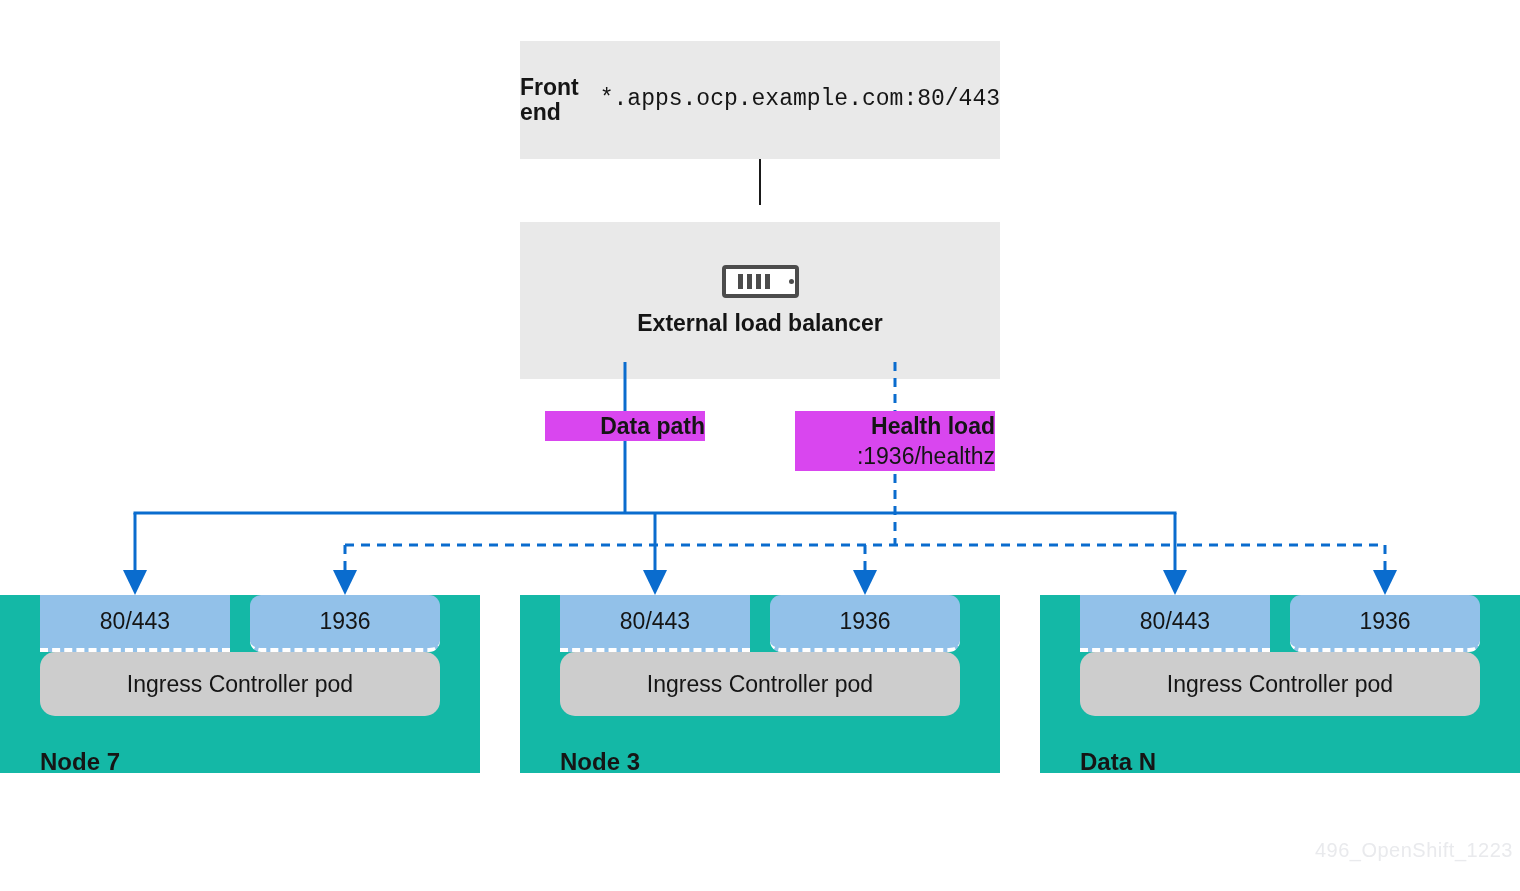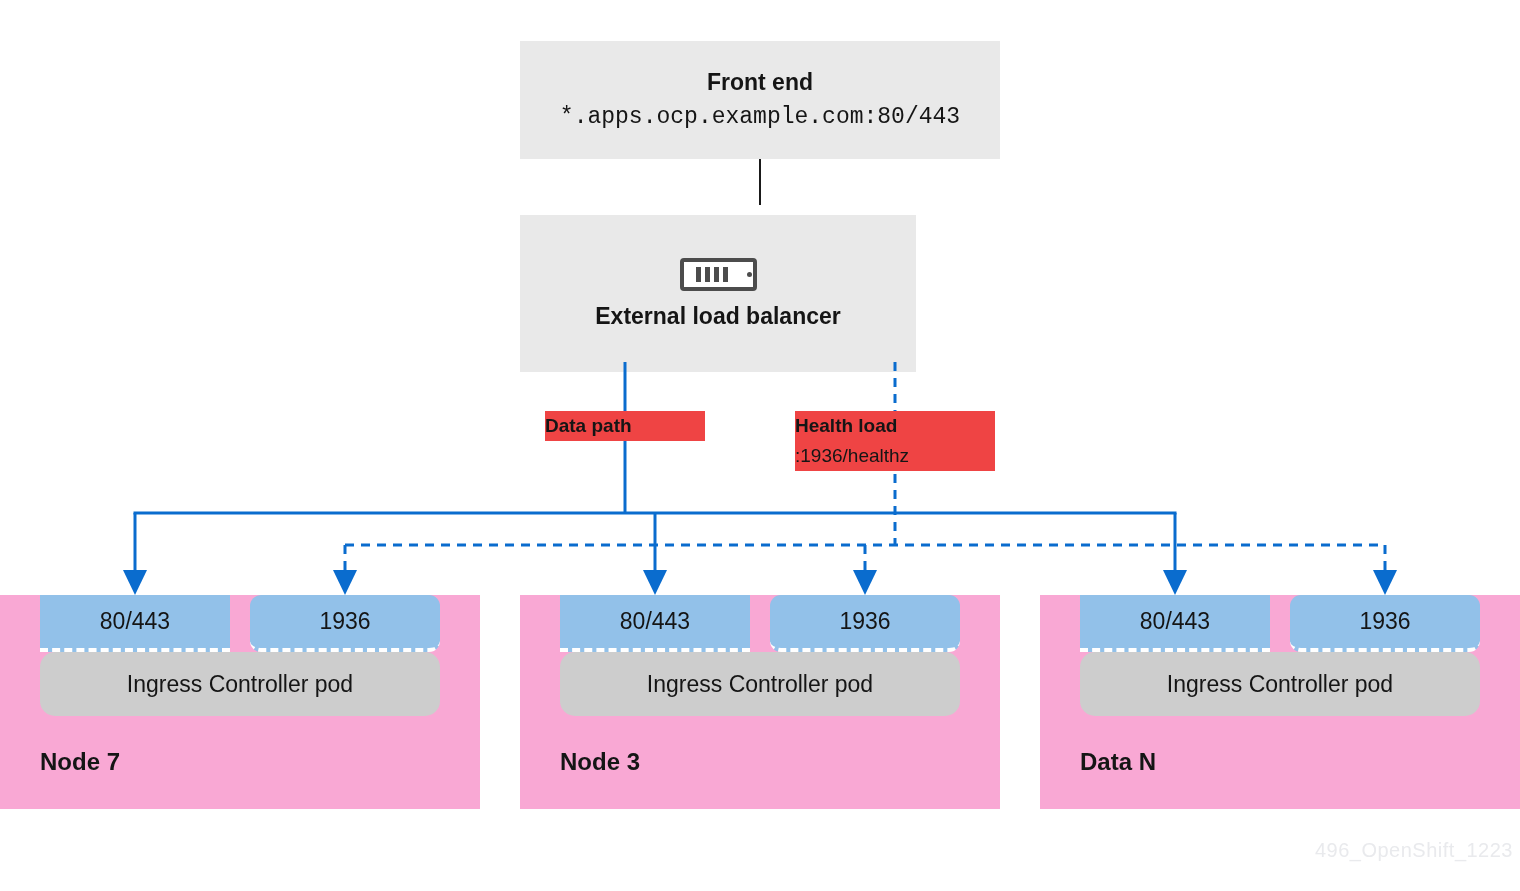--- a/index.html
+++ b/index.html
@@ -9,57 +9,57 @@
     background:#ffffff;
     font-family:"Liberation Sans", sans-serif;
     color:#151515;
     overflow:hidden;
   }
   .gbox { position:absolute; background:#e9e9e9; }
 
   
   .front-end {
     left:520px; top:41px; width:480px; height:118px;
-    display:flex; flex-direction:column; align-items:center; justify-content:center; gap:9px;
+    display:flex; align-items:center; justify-content:center; gap:9px;
   }
   .box-title { font-weight:700; font-size:23px; line-height:1.1; }
   .box-sub   { font-size:23px; line-height:1.1;font-family:Liberation Mono, monospace; }
 
   
   .connector { position:absolute; left:759px; top:159px; width:2px; height:46px; background:#1a1a1a; }
 
   
   .load-balancer {
-    left:520px; top:215px; width:396px; height:157px;
+    left:520px; top:222px; width:480px; height:157px;
     display:flex; flex-direction:column; align-items:center; justify-content:center; gap:13px;
   }
   .server-icon {
     width:69px; height:25px;
     border:4px solid #4c4c4c; border-radius:4px;
     background:#ffffff;
     display:flex; align-items:center;
   }
   .server-bars { display:flex; gap:4px; margin-left:12px; }
   .server-bars i { display:block; width:5px; height:15px; background:#4c4c4c; }
   .server-dot { width:5px; height:5px; border-radius:50%; background:#4c4c4c; margin-left:19px; }
 
   
   .lines { position:absolute; left:0; top:0; }
 
   
   .path-label {
-    position:absolute; background:#ef4444; text-align:left;
-    font-size:19px; line-height:30px;
+    position:absolute; background:#d946ef; text-align:right;
+    font-size:23px; line-height:30px;
   }
   .data-path-label { left:545px; top:411px; width:160px; font-weight:700; }
   .health-label { left:795px; top:411px; width:200px; }
   .health-label .hl-title { font-weight:700; }
 
   
-  .node { position:absolute; top:595px; width:480px; height:214px; background:#f9a8d4; }
+  .node { position:absolute; top:595px; width:480px; height:178px; background:#14b8a6; }
   .port {
     position:absolute; top:0; width:190px; height:53px;
     background:#92c1e9; border-bottom:4px dashed #ffffff;
     display:flex; align-items:center; justify-content:center;
     font-size:23px;
   }
   .port-a { left:40px; }
   .port-b { left:250px;border-radius:11px; }
   .pod {
     position:absolute; left:40px; top:57px; width:400px; height:64px;

